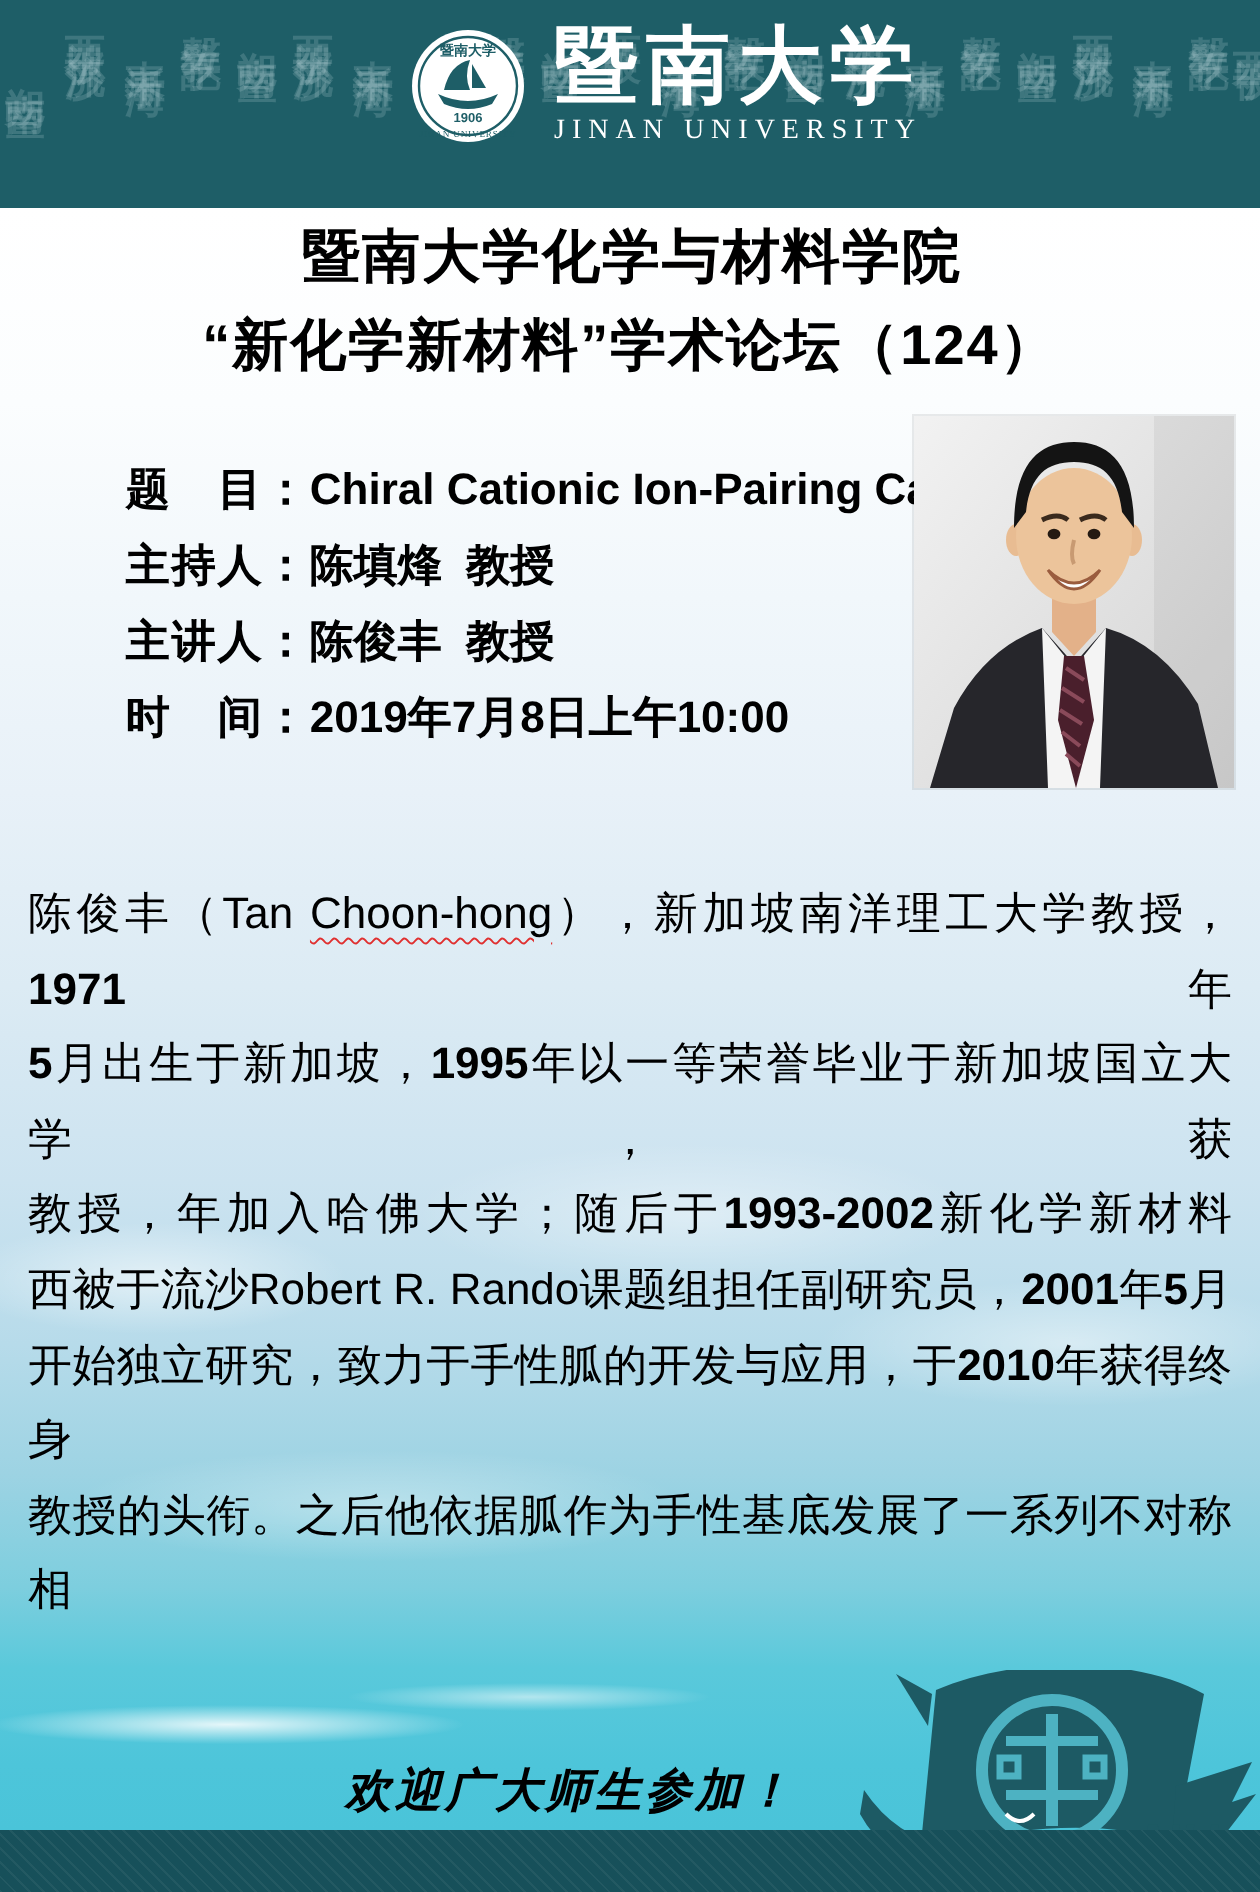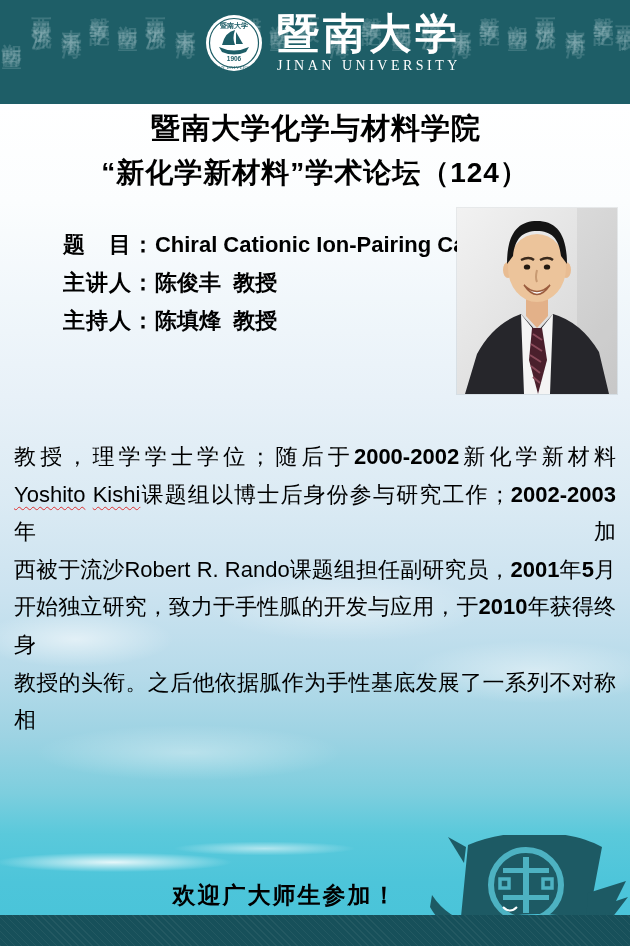--- a/index.html
+++ b/index.html
@@ -46,21 +46,21 @@
 
   
   .bio-heading{position:absolute;left:14px;top:302px;font-size:22px;font-weight:bold;color:#000;}
   .bio{position:absolute;left:14px;top:334px;width:602px;}
   .bio-line{font-size:22px;line-height:37.6px;color:#000;text-align:justify;text-align-last:justify;white-space:pre-wrap;}
   .bio-line .b{font-weight:bold;}
   .bio-line .wavy{text-decoration:underline wavy #e03030;text-decoration-thickness:1px;text-underline-offset:4px;}
 
   
   .welcome{position:absolute;left:50px;top:776px;width:470px;text-align:center;
-    font-size:23px;font-weight:bold;color:#000;letter-spacing:2px;}
+    font-size:23px;font-weight:bold;color:#000;letter-spacing:2px;font-style:italic;}
   .boat{position:absolute;right:0;top:731px;}
   .gull{position:absolute;}
   .footer-bar{position:absolute;left:0;top:915px;width:630px;height:31px;background:#17505a;
     background-image:repeating-linear-gradient(45deg, rgba(255,255,255,.05) 0 1px, transparent 1px 5px);}
 </style>
 </head>
 <body>
 
 <div class="poster">
 
@@ -109,24 +109,27 @@
   <div class="content">
 
     <h1 class="college-title">暨南大学化学与材料学院</h1>
     <h2 class="forum-title">“新化学新材料”学术论坛（124）</h2>
 
     <div class="details">
       <div class="drow">
         <span class="dlabel">题　目：</span><span class="dvalue">Chiral Cationic Ion-Pairing Catalysis</span>
       </div>
       <div class="drow">
+        <span class="dlabel">主持人：</span><span class="dvalue">陈填烽  教授</span>
+      </div>
+      <div class="drow">
         <span class="dlabel">主讲人：</span><span class="dvalue">陈俊丰  教授</span>
       </div>
       <div class="drow">
-        <span class="dlabel">主持人：</span><span class="dvalue">陈填烽  教授</span>
+        <span class="dlabel">时　间：</span><span class="dvalue">2019年7月8日上午10:00</span>
       </div>
     </div>
 
     <div class="photo">
       <svg width="160" height="186" viewBox="0 0 160 186">
         <defs>
           <linearGradient id="pbg" x1="0" y1="0" x2="1" y2="1">
             <stop offset="0" stop-color="#f2f2f2"></stop>
               <stop offset="1" stop-color="#d2d2d2"></stop>
           </linearGradient>
@@ -145,22 +148,23 @@
         <path d="M64,52 q8,-4 13,0" stroke="#3a2a1d" stroke-width="2.4" fill="none"></path>
         <path d="M83,52 q8,-4 13,0" stroke="#3a2a1d" stroke-width="2.4" fill="none"></path>
         <ellipse cx="70" cy="59" rx="3.2" ry="2.6" fill="#241a12"></ellipse>
         <ellipse cx="90" cy="59" rx="3.2" ry="2.6" fill="#241a12"></ellipse>
         <path d="M80,62 q-2,8 0,12" stroke="#c89a72" stroke-width="2" fill="none"></path>
         <path d="M67,77 Q80,90 93,77 Q80,96 67,77 Z" fill="#fdfdfd" stroke="#9a5c3e" stroke-width="1.5"></path>
       </svg>
     </div>
 
     <div class="bio">
-        <div class="bio-line"><span>教授，理学学士学位；随后于</span><span class="b">2000-2002</span><span>新化学新材料</span></div>
-        <div class="bio-line"><span class="wavy">Yoshito</span><span> </span><span class="wavy">Kishi</span><span>课题组以博士后身份参与研究工作；</span><span class="b">2002-2003</span><span>年加</span></div>
+        <div class="bio-line"><span>陈俊丰（Tan </span><span class="wavy">Choon-hong</span><span>），新加坡南洋理工大学教授，</span><span class="b">1971</span><span>年</span></div>
+        <div class="bio-line"><span class="b">5</span><span>月出生于新加坡，</span><span class="b">1995</span><span>年以一等荣誉毕业于新加坡国立大学，获</span></div>
+        <div class="bio-line"><span>教授，年加入哈佛大学；随后于</span><span class="b">1993-2002</span><span>新化学新材料</span></div>
         <div class="bio-line"><span>西被于流沙</span><span>Robert R. Rando</span><span>课题组担任副研究员，</span><span class="b">2001</span><span>年</span><span class="b">5</span><span>月</span></div>
         <div class="bio-line"><span>开始独立研究，致力于手性胍的开发与应用，于</span><span class="b">2010</span><span>年获得终身</span></div>
         <div class="bio-line"><span>教授的头衔。之后他依据胍作为手性基底发展了一系列不对称相</span></div>
       </div>
 
     <div class="welcome">欢迎广大师生参加！</div>
 
     <svg class="boat" width="200" height="111" viewBox="0 0 200 111">
       <path d="M36,12 L18,2 L34,28 Z" fill="#1d5a64"></path>
       <path d="M38,10 C80,-8 140,-6 172,12 L158,86 C120,74 72,78 30,92 Z" fill="#1d5a64"></path>

